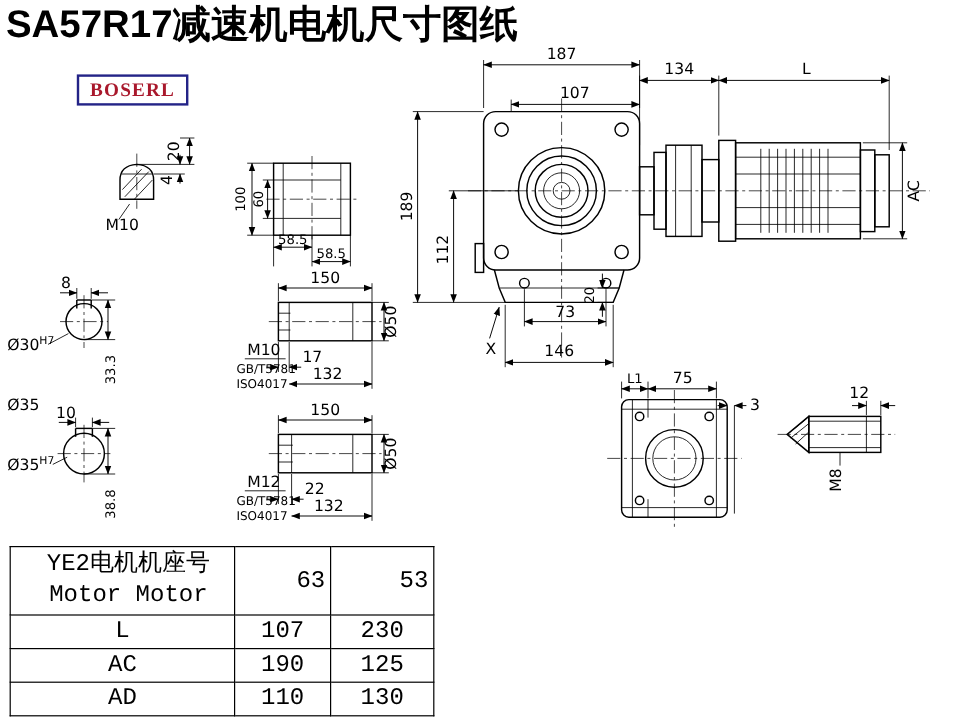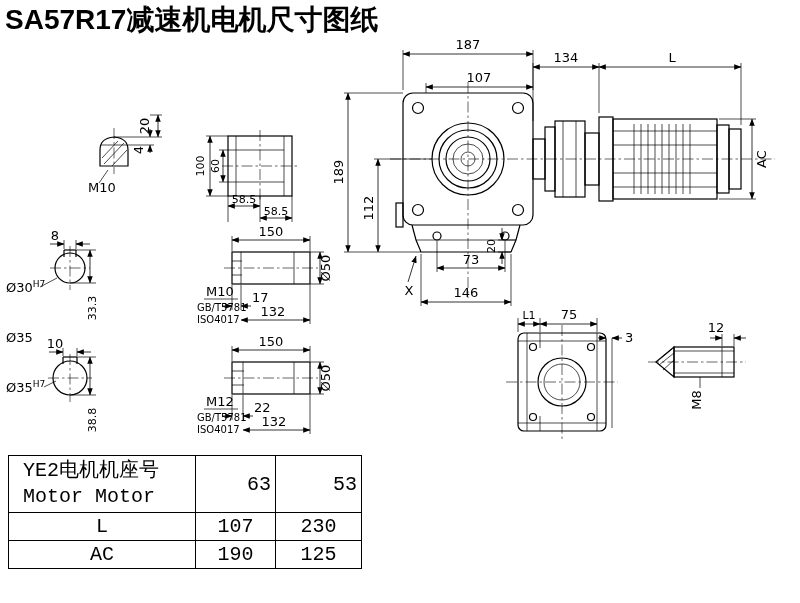--- a/index.html
+++ b/index.html
@@ -1,19 +1,19 @@
 <!DOCTYPE html>
 <html><head>
 <meta charset="utf-8">
 <style>
   * { margin:0; padding:0; box-sizing:border-box; }
   html,body { background:#fff; }
   body { width:800px; height:603px; font-family:"DejaVu Sans", sans-serif; color:#000; }
   .page { position:relative; width:800px; height:603px; background:#fff; overflow:hidden; }
-  .title { position:absolute; left:5px; top:0; font-size:28px; line-height:40px; font-weight:bold;
+  .title { position:absolute; left:5px; top:0; font-size:32px; line-height:40px; font-weight:bold;
            font-family:"Liberation Sans", sans-serif; color:#000; }
   .logo { position:absolute; left:64px; top:62px; border:2px solid #232387; padding:1px 9px; background:#fff; }
   .logo span { color:#a9182c; font-weight:bold; font-size:16px; letter-spacing:1px;
                font-family:"Liberation Serif", serif; }
   svg.drawing { position:absolute; left:0; top:0; }
   svg .ln   { stroke:#000; stroke-width:1.2; fill:none; }
   svg .thin { stroke:#000; stroke-width:0.7; fill:none; }
   svg .cl   { stroke:#000; stroke-width:0.6; fill:none; stroke-dasharray:11 3 2.5 3; }
   svg .dim  { stroke:#000; stroke-width:0.8; fill:none; }
   svg text  { fill:#000; font-family:"DejaVu Sans", sans-serif; font-size:13px; }
@@ -21,29 +21,32 @@
   svg text.t { font-size:10px; }
   svg .mid  { text-anchor:middle; }
   table.size-table { position:absolute; left:8px; top:455px; border-collapse:collapse;
                      font-family:"Liberation Mono", monospace; background:#fff; }
   .size-table td { border:1px solid #000; text-align:center; font-size:20px; padding:0 4px; vertical-align:middle; }
   .size-table td.lab { width:187px; }
   .size-table td.c1  { width:80px; }
   .size-table td.c2  { width:86px; }
   .size-table tr.hdr td { height:57px;text-align:right; }
   .size-table tr.row td { height:28px; }
-  .size-table tr.hdr td.lab { text-align:left; padding-left:14px; line-height:26px; }
+  .size-table tr.hdr td.lab { text-align:center; padding-left:14px; line-height:26px; }
 </style>
 </head>
 <body>
 
 <div class="page">
 
   <h1 class="title">SA57R17减速机电机尺寸图纸</h1>
 
+  <div class="logo">
+    <span>BOSERL</span>
+  </div>
 
   <svg class="drawing" width="800" height="603" viewBox="0 0 800 603">
     <defs>
       <marker id="arr" viewBox="0 0 10 10" refX="9.5" refY="5" markerWidth="9" markerHeight="9" orient="auto-start-reverse">
         <path d="M0,1.2 L10,5 L0,8.8 Z" fill="#000"></path>
       </marker>
     </defs>
 
     <g>
       <path class="ln" d="M100,166 L100,150 Q100,138 114,137 Q128,138 128,150 L128,166 Z"></path>
@@ -347,16 +350,21 @@
       <tr class="row">
         <td class="lab">L</td>
         <td class="c1">107</td>
         <td class="c2">230</td>
       </tr>
       <tr class="row">
         <td class="lab">AC</td>
         <td class="c1">190</td>
         <td class="c2">125</td>
       </tr>
+      <tr class="row">
+        <td class="lab">AD</td>
+        <td class="c1">110</td>
+        <td class="c2">130</td>
+      </tr>
     </tbody>
   </table>
 
 </div>
 
 </body></html>

